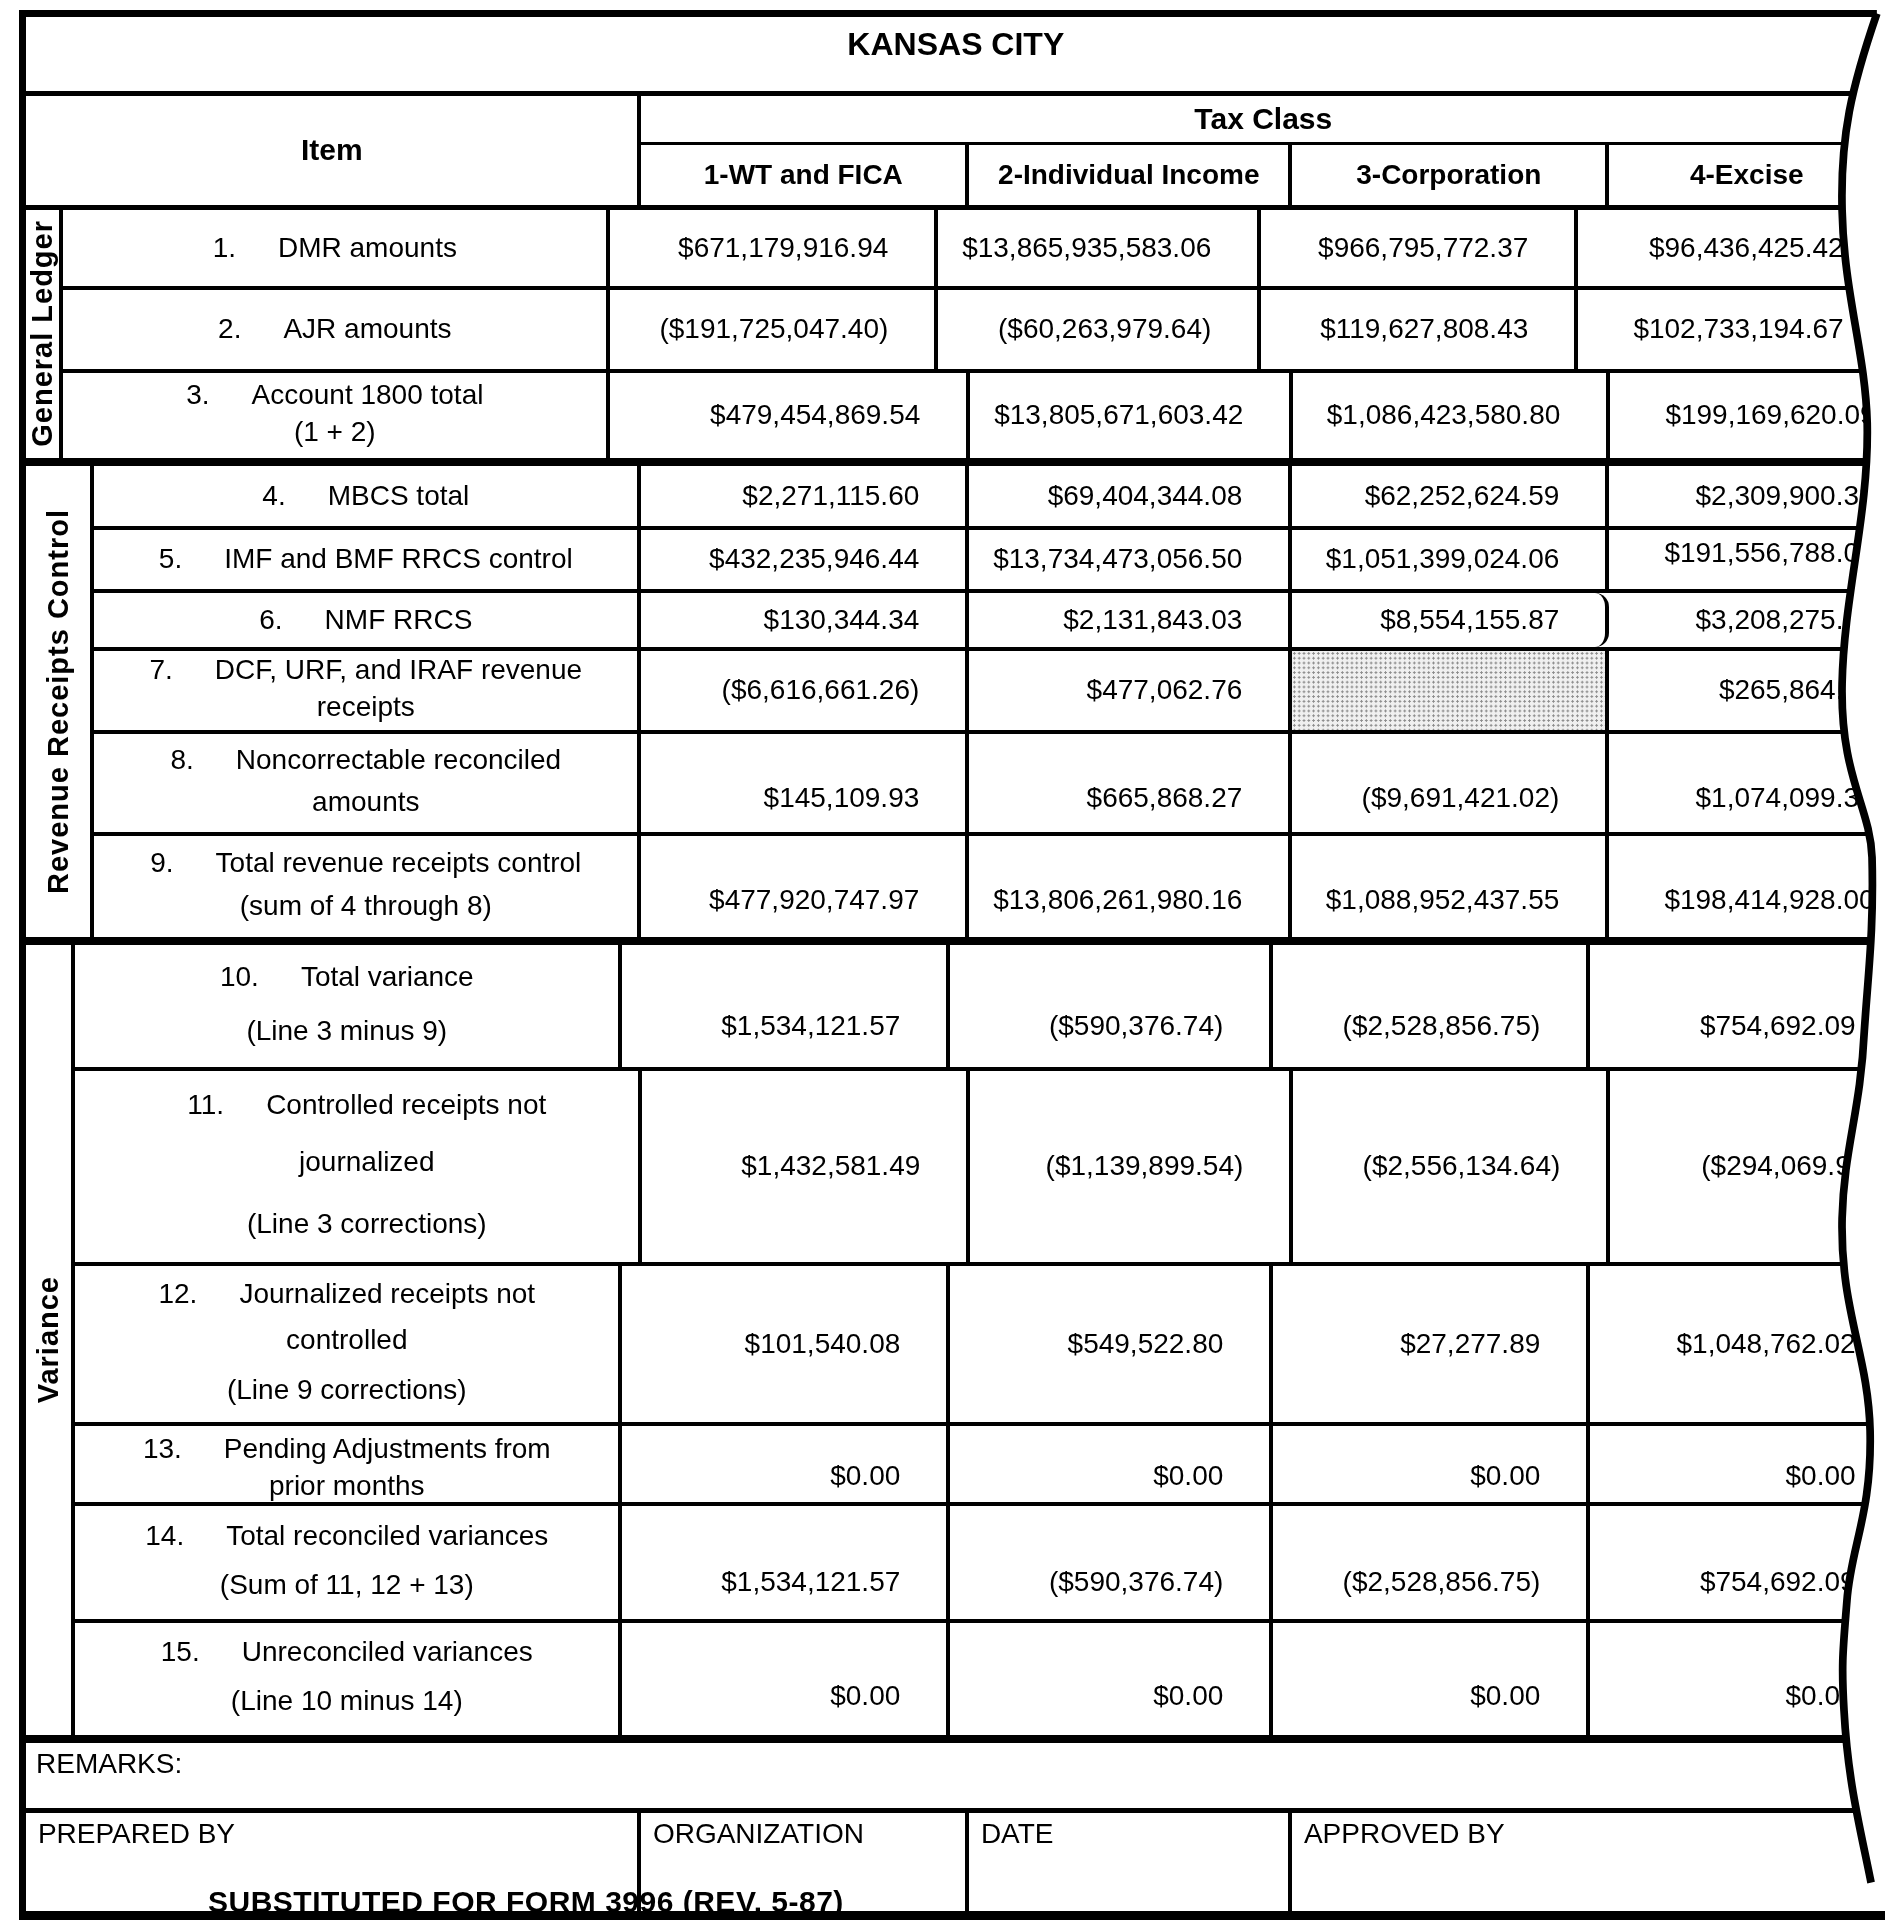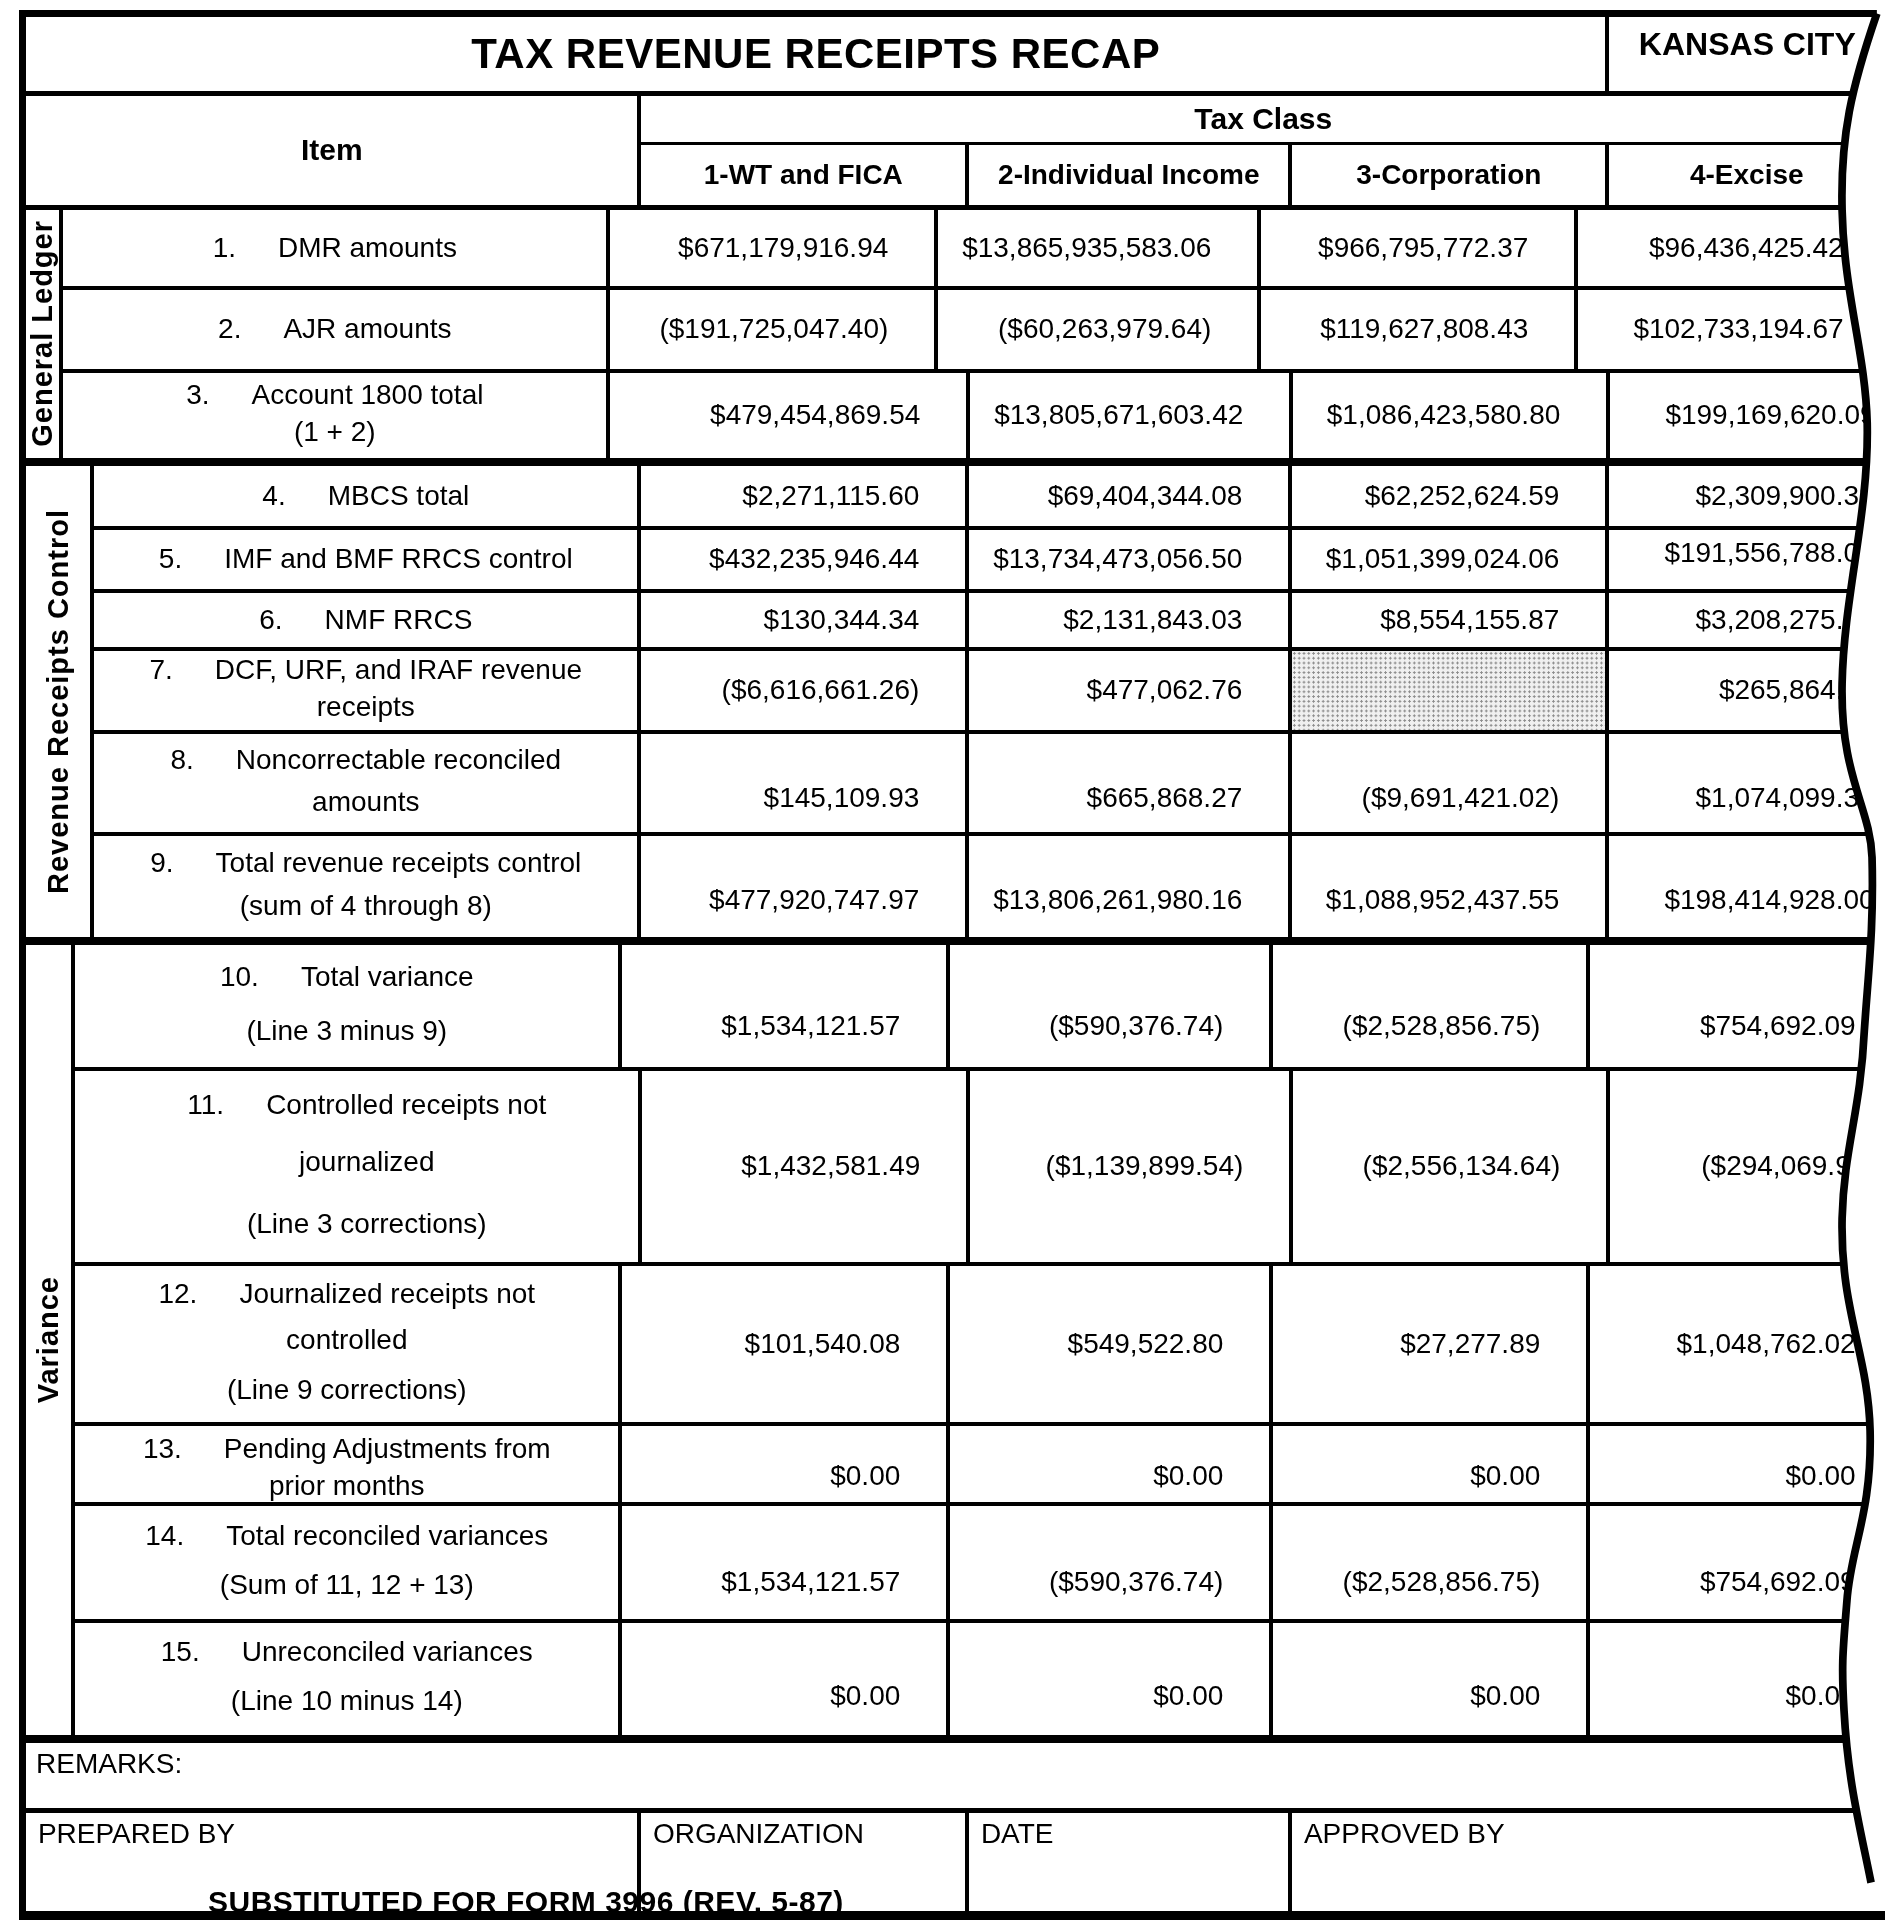--- a/index.html
+++ b/index.html
@@ -73,23 +73,20 @@
 
   .torn-edge-svg { position: absolute; left: 0; top: 0; pointer-events: none; }
 </style>
 </head>
 <body>
 
 <div class="page">
   <div class="form">
 
     <div class="title-row">
-      <div class="title-cell">
-        <span class="title-text">TAX REVENUE RECEIPTS RECAP</span>
-      </div>
       <div class="kc-cell">
         <span class="kc-text">KANSAS CITY</span>
       </div>
     </div>
 
     <div class="subhdr">
       <div class="item-hdr-cell">
         <span class="item-hdr-text">Item</span>
       </div>
       <div class="subhdr-right">
@@ -181,21 +178,21 @@
             </div>
             <div class="row" style="height: 58px;">
               <div class="item-cell cell">
                 <div class="lline">
                   <span class="lnum">6.</span>
                   <span>NMF RRCS</span>
                 </div>
               </div>
               <div class="val cell" style="width: 328px;">$130,344.34</div>
               <div class="val cell" style="width: 323px;">$2,131,843.03</div>
-              <div class="val cell" style="width: 317px;">$8,554,155.87</div>
+              <div class="val cell" style="width: 317px; border-radius: 14px;">$8,554,155.87</div>
               <div class="val cell col-last" style="width: 275px;">$3,208,275.79</div>
             </div>
             <div class="row" style="height: 83px;">
               <div class="item-cell cell">
                 <div class="lline">
                   <span class="lnum">7.</span>
                   <span>DCF, URF, and IRAF revenue</span>
                 </div>
                 <div class="lcenter">receipts</div>
               </div>

